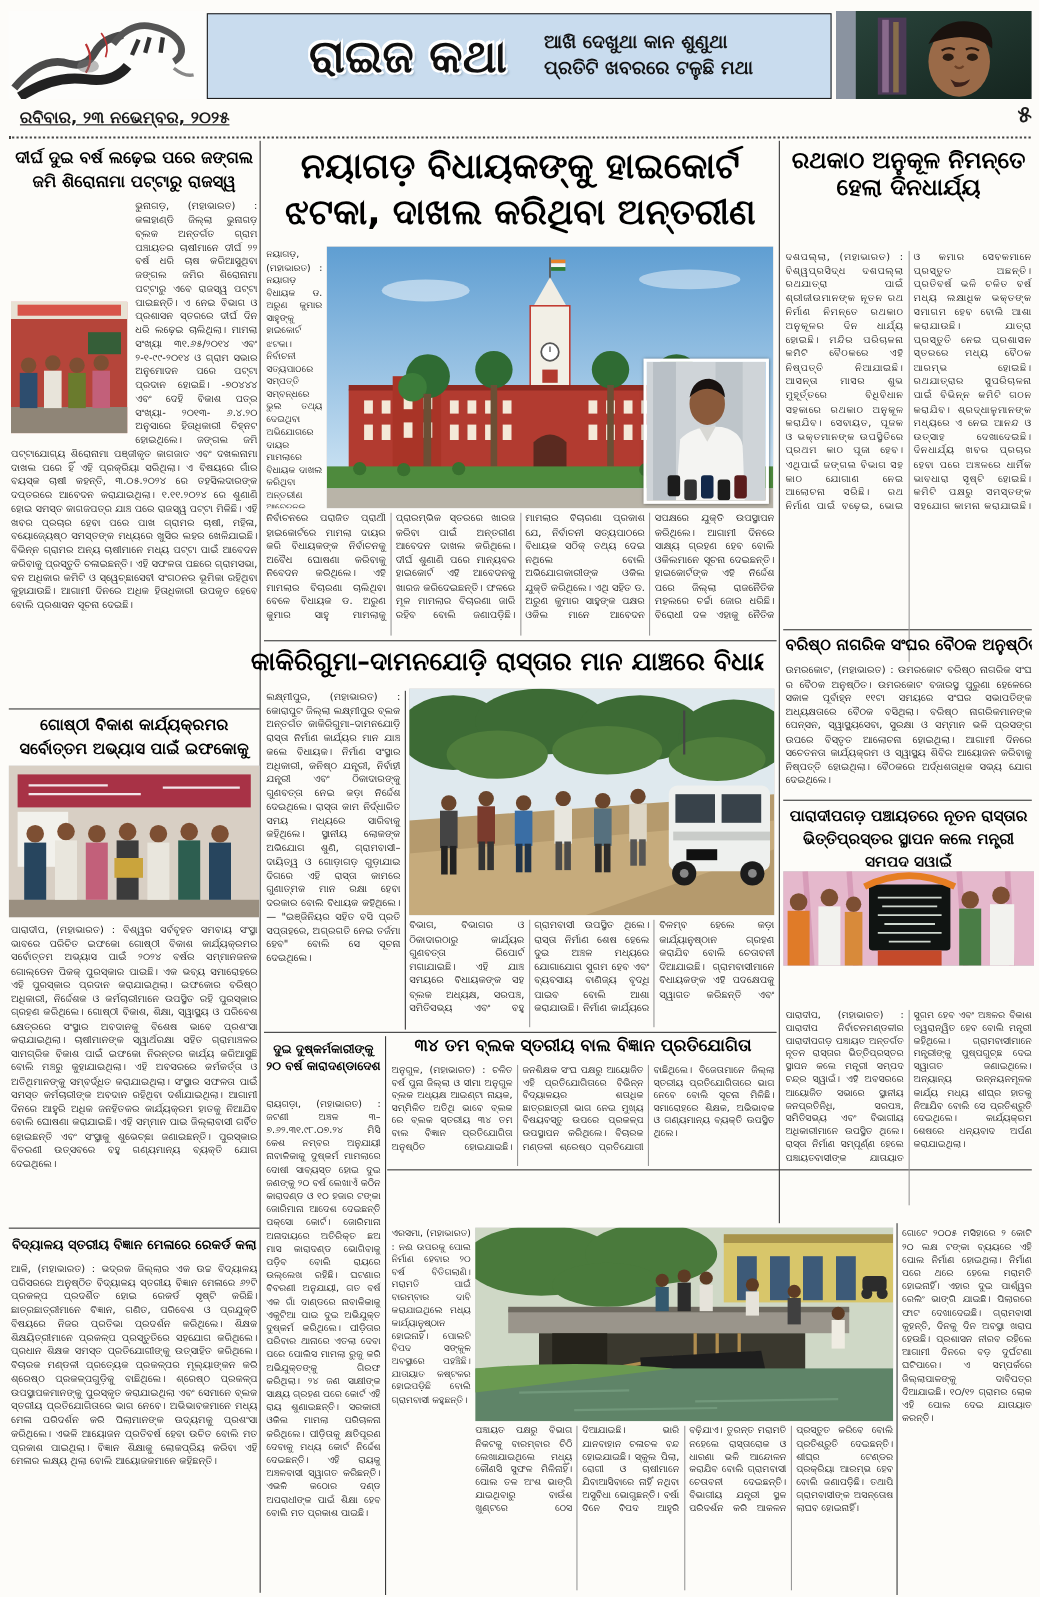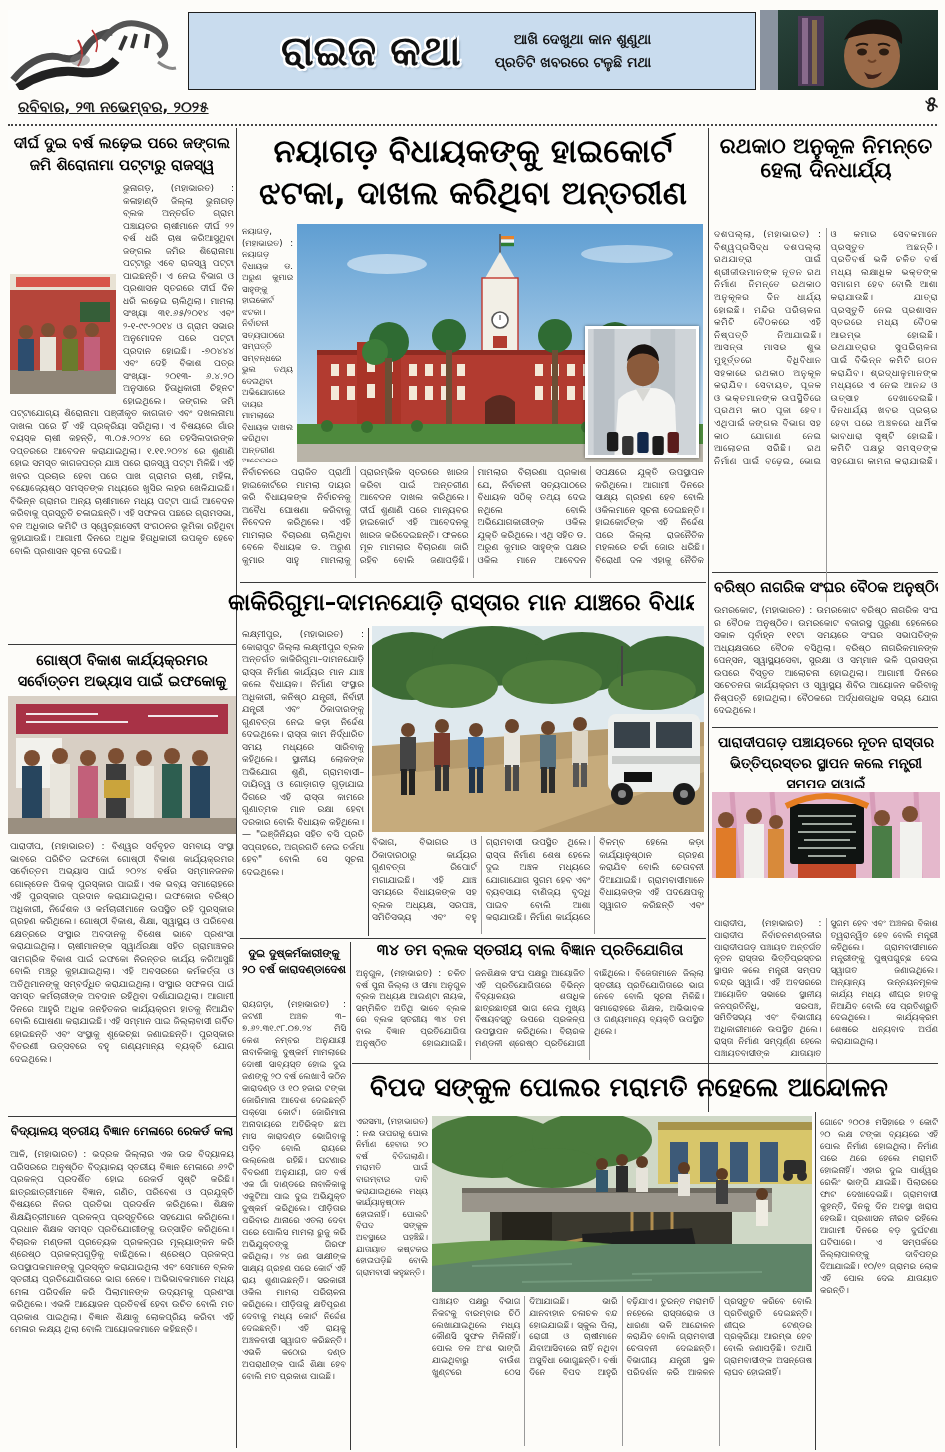--- a/index.html
+++ b/index.html
@@ -20,21 +20,21 @@
   .cols2 { column-count:2; column-gap:9px; column-rule:1px solid #999;margin-top:36px; }
   .cols3 { column-count:3; column-gap:9px; column-rule:1px solid #999; }
   .cols4 { column-count:4; column-gap:9px; column-rule:1px solid #999; }
 
   .photo { position:absolute; overflow:hidden; background:#ccc; }
   .photo svg { display:block; width:100%; height:100%; }
 
   #banner { background:#c9dcee; border:1px solid #1f1f1f; display:flex; align-items:center; }
   #banner-title { font-size:41px; font-weight:bold; color:#101010; padding-left:92px; white-space:nowrap;
       text-shadow:-2px -2px 0 #fff, 2px -2px 0 #fff, -2px 2px 0 #fff, 2px 2px 0 #fff, 3px 3px 2px #9ab0c4; }
-  #banner-tagline { margin-left:34px; font-size:14px; line-height:23px; font-weight:600; color:#111; }
+  #banner-tagline { margin-left:34px; font-size:17px; line-height:23px; font-weight:600; color:#111; }
 
   #date-text { font-size:15px; font-weight:bold; }
   #page-number { font-size:21px; font-weight:bold; }
 
   .float-photo { float:left; width:106px; height:120px; margin:92px 7px 4px 0; overflow:hidden; }
   .float-photo svg { display:block; width:100%; height:100%; }
 
   .inset { position:absolute; right:4px; bottom:4px; width:114px; height:132px;
            border:3px solid #fff; box-shadow:0 0 3px rgba(0,0,0,.5); overflow:hidden; }
   .inset svg { display:block; width:100%; height:100%; }
@@ -51,21 +51,21 @@
       <path d="M10,78 Q40,58 70,62 Q95,66 108,50" stroke="#222" stroke-width="9" fill="none"></path>
       <path d="M95,30 Q110,10 130,14 Q150,18 156,30 Q160,40 150,46" stroke="#555" stroke-width="6" fill="none"></path>
       <path d="M118,26 L112,40 M128,24 L124,38 M140,24 L138,38" stroke="#333" stroke-width="4" fill="none"></path>
       <path d="M70,30 Q78,44 70,56" stroke="#b33" stroke-width="2" fill="none"></path>
       <path d="M84,20 Q92,30 88,42" stroke="#b33" stroke-width="1.6" fill="none"></path>
       <ellipse cx="72" cy="50" rx="10" ry="6" fill="#777" opacity=".5"></ellipse>
       <path d="M150,52 Q160,60 168,58" stroke="#888" stroke-width="3" fill="none"></path>
     </svg>
   </div>
 
-  <div id="banner" class="abs" style="left:188px;top:12px;width:568px;height:78px;text-align:right;">
+  <div id="banner" class="abs" style="left:188px;top:12px;width:568px;height:78px;">
     <div id="banner-title">ରାଇଜ କଥା</div>
     <div id="banner-tagline">
       <div>ଆଖି ଦେଖୁଥା କାନ ଶୁଣୁଥା</div>
       <div>ପ୍ରତିଟି ଖବରରେ ଟଳୁଛି ମଥା</div>
     </div>
   </div>
 
   <div class="abs photo" style="left:760px;top:10px;width:178px;height:80px;">
     <svg viewBox="0 0 178 80" preserveAspectRatio="none">
       <defs>
@@ -333,21 +333,20 @@
     </svg>
   </div>
   <div class="abs bodytext cols3" style="left:372px;top:836px;width:332px;height:98px;">ବିଭାଗ, ବିଭାଗର ଓ ଠିକାଦାରଠାରୁ କାର୍ଯ୍ୟର ଗୁଣବତ୍ତା ରିପୋର୍ଟ ମଗାଯାଇଛି। ଏହି ଯାଞ୍ଚ ସମୟରେ ବିଧାୟକଙ୍କ ସହ ବ୍ଲକ ଅଧ୍ୟକ୍ଷ, ସରପଞ୍ଚ, ସମିତିସଭ୍ୟ ଏବଂ ବହୁ ଗ୍ରାମବାସୀ ଉପସ୍ଥିତ ଥିଲେ। ରାସ୍ତା ନିର୍ମାଣ ଶେଷ ହେଲେ ଦୁଇ ଅଞ୍ଚଳ ମଧ୍ୟରେ ଯୋଗାଯୋଗ ସୁଗମ ହେବ ଏବଂ ବ୍ୟବସାୟ ବାଣିଜ୍ୟ ବୃଦ୍ଧି ପାଇବ ବୋଲି ଆଶା କରାଯାଉଛି। ନିର୍ମାଣ କାର୍ଯ୍ୟରେ ବିଳମ୍ବ ହେଲେ କଡ଼ା କାର୍ଯ୍ୟାନୁଷ୍ଠାନ ଗ୍ରହଣ କରାଯିବ ବୋଲି ଚେତାବନୀ ଦିଆଯାଇଛି। ଗ୍ରାମବାସୀମାନେ ବିଧାୟକଙ୍କ ଏହି ପଦକ୍ଷେପକୁ ସ୍ୱାଗତ କରିଛନ୍ତି ଏବଂ ଶୀଘ୍ର ରାସ୍ତା କାମ ଶେଷ ହେବ ବୋଲି ଆଶାବାଦୀ ଅଛନ୍ତି।</div>
 
   <div class="abs headline" style="left:242px;top:946px;width:104px;height:46px;font-size:11px;line-height:16px;">ଦୁଇ ଦୁଷ୍କର୍ମକାରୀଙ୍କୁ ୨୦ ବର୍ଷ କାରାଦଣ୍ଡାଦେଶ</div>
   <div class="abs bodytext" style="left:242px;top:998px;width:104px;height:450px;font-size:8.6px;line-height:12px;">ରାୟଗଡ଼ା, (ମହାଭାରତ) : ଜଟଣୀ ଅଞ୍ଚଳ ୩–୭.୬୨.୩୧.୯୮.୦୭.୨୪ ମିସି କେଶ ନମ୍ବର ଅନୁଯାୟୀ ନାବାଳିକାକୁ ଦୁଷ୍କର୍ମ ମାମଲାରେ ଦୋଷୀ ସାବ୍ୟସ୍ତ ହୋଇ ଦୁଇ ଜଣଙ୍କୁ ୨୦ ବର୍ଷ ଲେଖାଏଁ କଠିନ କାରାଦଣ୍ଡ ଓ ୧୦ ହଜାର ଟଙ୍କା ଜୋରିମାନା ଆଦେଶ ଦେଇଛନ୍ତି ପକ୍ସୋ କୋର୍ଟ। ଜୋରିମାନା ଅନାଦାୟରେ ଅତିରିକ୍ତ ଛଅ ମାସ କାରାଦଣ୍ଡ ଭୋଗିବାକୁ ପଡ଼ିବ ବୋଲି ରାୟରେ ଉଲ୍ଲେଖ ରହିଛି। ଘଟଣାର ବିବରଣୀ ଅନୁଯାୟୀ, ଗତ ବର୍ଷ ଏକ ଗାଁ ଦାଣ୍ଡରେ ନାବାଳିକାକୁ ଏକୁଟିଆ ପାଇ ଦୁଇ ଅଭିଯୁକ୍ତ ଦୁଷ୍କର୍ମ କରିଥିଲେ। ପୀଡ଼ିତାର ପରିବାର ଥାନାରେ ଏତଲା ଦେବା ପରେ ପୋଲିସ ମାମଲା ରୁଜୁ କରି ଅଭିଯୁକ୍ତଙ୍କୁ ଗିରଫ କରିଥିଲା। ୨୪ ଜଣ ସାକ୍ଷୀଙ୍କ ସାକ୍ଷ୍ୟ ଗ୍ରହଣ ପରେ କୋର୍ଟ ଏହି ରାୟ ଶୁଣାଇଛନ୍ତି। ସରକାରୀ ଓକିଲ ମାମଲା ପରିଚାଳନା କରିଥିଲେ। ପୀଡ଼ିତାକୁ କ୍ଷତିପୂରଣ ଦେବାକୁ ମଧ୍ୟ କୋର୍ଟ ନିର୍ଦ୍ଦେଶ ଦେଇଛନ୍ତି। ଏହି ରାୟକୁ ଅଞ୍ଚଳବାସୀ ସ୍ୱାଗତ କରିଛନ୍ତି। ଏଭଳି କଠୋର ଦଣ୍ଡ ଅପରାଧୀଙ୍କ ପାଇଁ ଶିକ୍ଷା ହେବ ବୋଲି ମତ ପ୍ରକାଶ ପାଇଛି।</div>
 
   <div class="abs headline" style="left:356px;top:938px;width:348px;height:26px;font-size:15.5px;line-height:24px;white-space:nowrap;">୩୪ ତମ ବ୍ଲକ ସ୍ତରୀୟ ବାଲ ବିଜ୍ଞାନ ପ୍ରତିଯୋଗିତା</div>
   <div class="abs bodytext cols3" style="left:356px;top:968px;width:348px;height:92px;font-size:8.6px;line-height:11.6px;">ଅନୁଗୁଳ, (ମହାଭାରତ) : ଚଳିତ ବର୍ଷ ପୁନା ଜିଲ୍ଲା ଓ ସୀମା ଅନୁଗୁଳ ବ୍ଲକ ଅଧ୍ୟକ୍ଷ ଆଇଣ୍ଟା ନାୟକ, ସମ୍ମିଳିତ ଅତିଥି ଭାବେ ବ୍ଲକ ରେ ବ୍ଲକ ସ୍ତରୀୟ ୩୪ ତମ ବାଲ ବିଜ୍ଞାନ ପ୍ରତିଯୋଗିତା ଅନୁଷ୍ଠିତ ହୋଇଯାଇଛି। ଜନଶିକ୍ଷକ ସଂଘ ପକ୍ଷରୁ ଆୟୋଜିତ ଏହି ପ୍ରତିଯୋଗିତାରେ ବିଭିନ୍ନ ବିଦ୍ୟାଳୟର ଶତାଧିକ ଛାତ୍ରଛାତ୍ରୀ ଭାଗ ନେଇ ମୁଖ୍ୟ ବିଷୟବସ୍ତୁ ଉପରେ ପ୍ରକଳ୍ପ ଉପସ୍ଥାପନ କରିଥିଲେ। ବିଚାରକ ମଣ୍ଡଳୀ ଶ୍ରେଷ୍ଠ ପ୍ରତିଯୋଗୀ ବାଛିଥିଲେ। ବିଜେତାମାନେ ଜିଲ୍ଲା ସ୍ତରୀୟ ପ୍ରତିଯୋଗିତାରେ ଭାଗ ନେବେ ବୋଲି ସୂଚନା ମିଳିଛି। ସମାରୋହରେ ଶିକ୍ଷକ, ଅଭିଭାବକ ଓ ଗଣ୍ୟମାନ୍ୟ ବ୍ୟକ୍ତି ଉପସ୍ଥିତ ଥିଲେ।</div>
 
-  <div class="abs headline" style="left:318px;top:1067px;width:622px;height:42px;font-size:26px;line-height:40px;white-space:nowrap;">ବିପଦ ସଙ୍କୁଳ ପୋଲର ମରାମତି ନହେଲେ ଆନ୍ଦୋଳନ</div>
   <div class="abs bodytext" style="left:356px;top:1116px;width:72px;height:330px;font-size:8.4px;line-height:11.6px;">ଏରସମା, (ମହାଭାରତ) : ନଈ ଉପରକୁ ପୋଲ ନିର୍ମାଣ ହେବାର ୨୦ ବର୍ଷ ବିତିଗଲାଣି। ମରାମତି ପାଇଁ ବାରମ୍ବାର ଦାବି କରାଯାଇଥିଲେ ମଧ୍ୟ କାର୍ଯ୍ୟାନୁଷ୍ଠାନ ହୋଇନାହିଁ। ପୋଲଟି ବିପଦ ସଙ୍କୁଳ ଅବସ୍ଥାରେ ପହଞ୍ଚିଛି। ଯାତାୟାତ କଷ୍ଟକର ହୋଇପଡ଼ିଛି ବୋଲି ଗ୍ରାମବାସୀ କହୁଛନ୍ତି।</div>
   <div class="abs photo" style="left:432px;top:1116px;width:380px;height:176px;">
     <svg viewBox="0 0 380 176" preserveAspectRatio="none">
       <rect width="380" height="176" fill="#cfd8c6"></rect>
       <g fill="#4a7a3c">
           <ellipse cx="60" cy="30" rx="70" ry="32"></ellipse>
           <ellipse cx="160" cy="24" rx="60" ry="28"></ellipse>
           <ellipse cx="120" cy="52" rx="50" ry="20"></ellipse>
         </g>
       <rect x="226" y="10" width="154" height="58" fill="#d8c66a"></rect>

